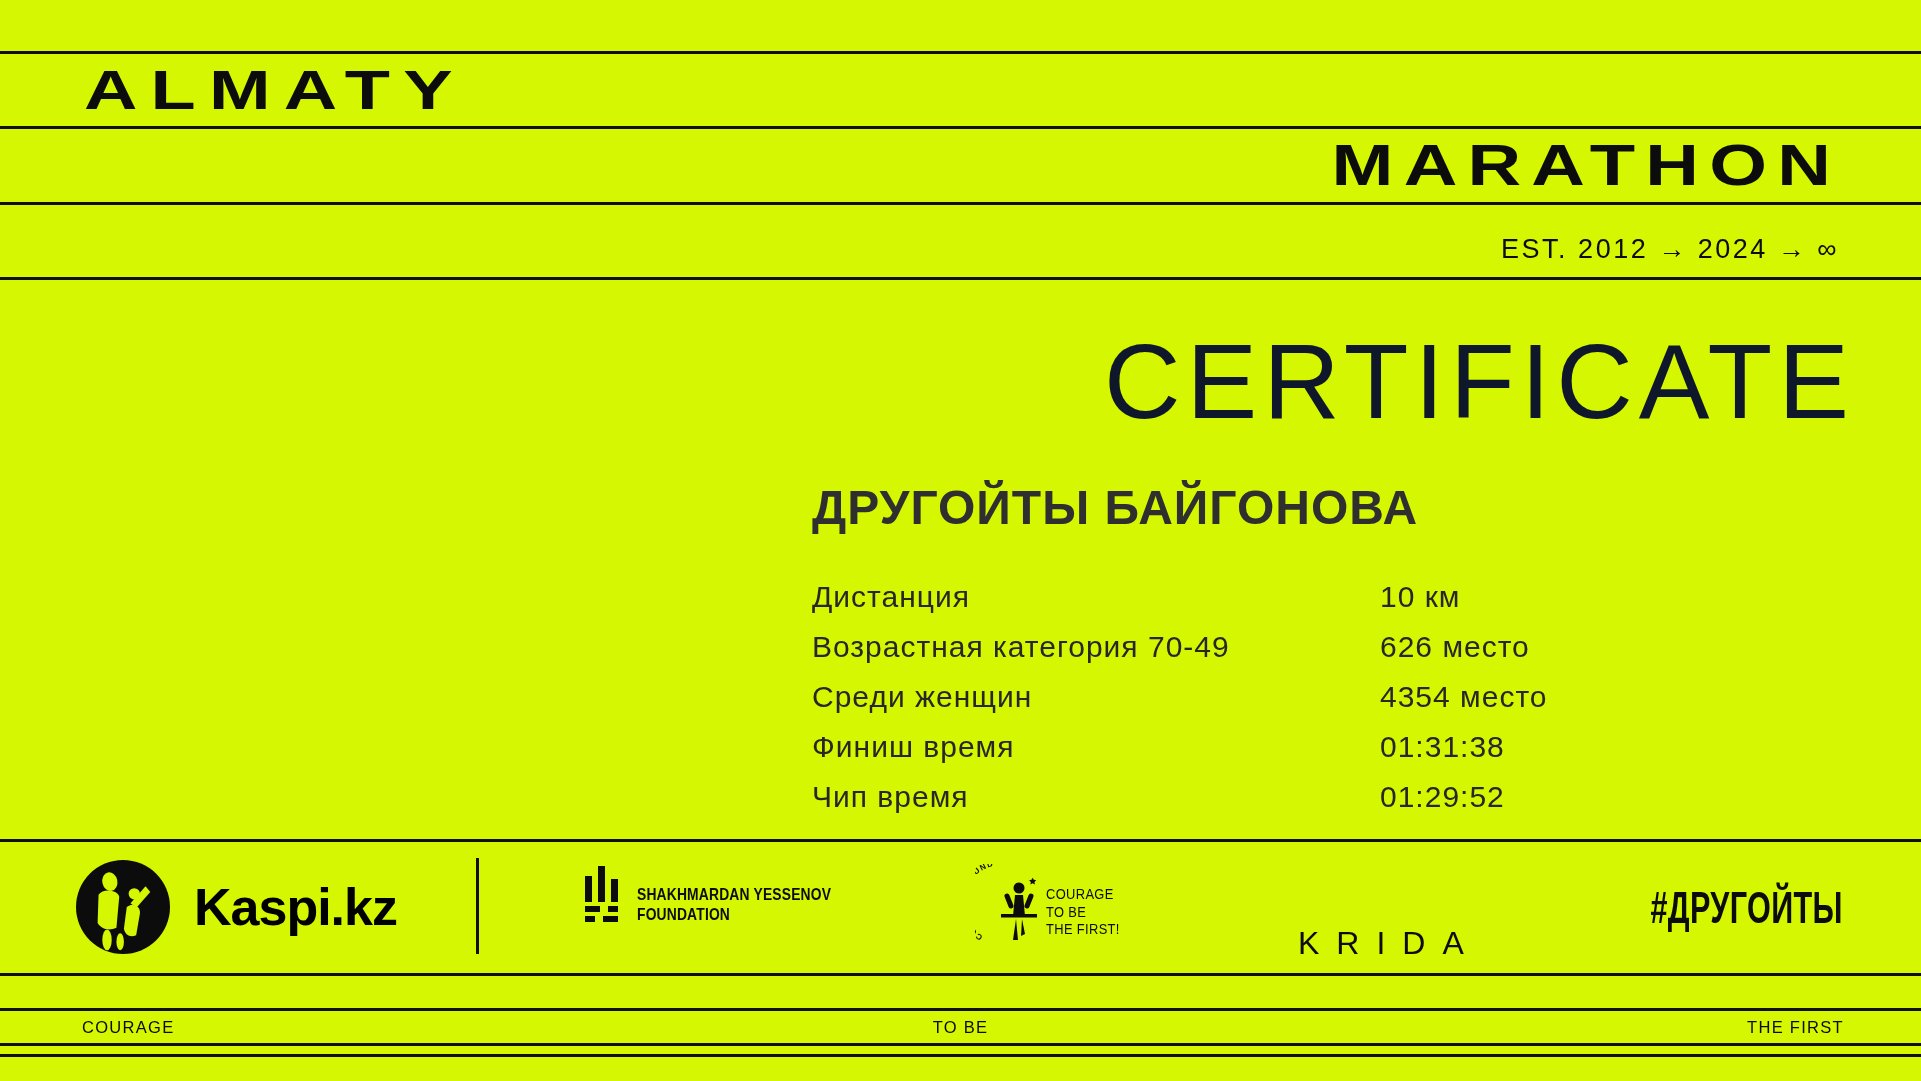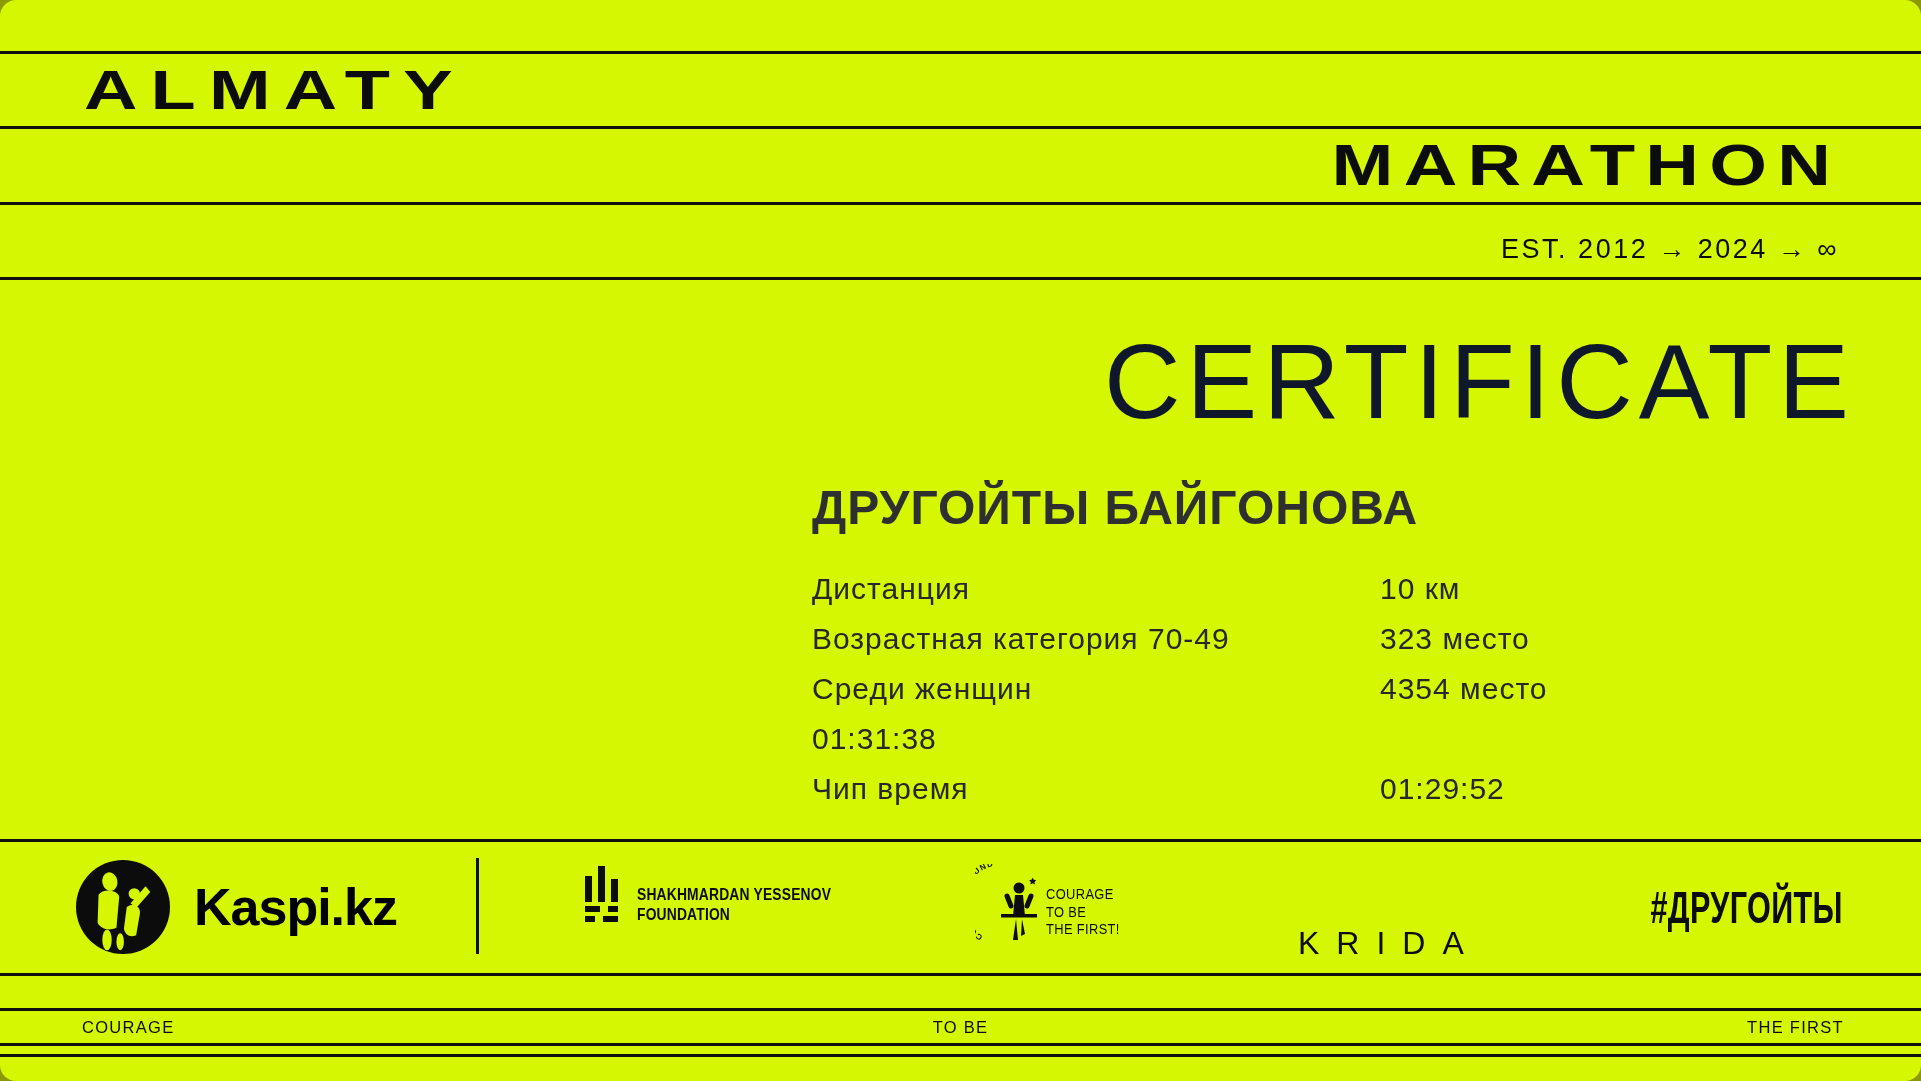--- a/index.html
+++ b/index.html
@@ -6,21 +6,20 @@
   body{
     font-family:"Liberation Sans","DejaVu Sans",sans-serif;
     background:#8a9a00;
   }
   .certificate{
     position:relative;
     width:1921px;height:1081px;
     background:#D5F701;
     color:#0C0C0C;
     overflow:hidden;
-    border-radius:16px;
   }
   .hline{position:absolute;left:0;width:100%;height:3px;background:#101010;}
   .hl-1{top:51px}.hl-2{top:126px}.hl-3{top:202px}.hl-4{top:277px}
   .hl-5{top:839px}.hl-6{top:973px}.hl-7{top:1008px}.hl-8{top:1043px}.hl-9{top:1054px}
 
   .brand-top{
     position:absolute;left:84px;top:62px;
     font-size:56px;font-weight:700;letter-spacing:10px;line-height:1;
     transform:scaleX(1.32);transform-origin:left top;white-space:nowrap;
   }
@@ -38,21 +37,21 @@
     position:absolute;right:66px;top:328px;
     font-size:106px;font-weight:400;letter-spacing:6px;line-height:1;
     white-space:nowrap;color:#0f172a;
   }
   .runner-name{
     position:absolute;left:812px;top:482px;
     font-size:48px;font-weight:700;letter-spacing:1px;line-height:1.1;
     color:#2F2F2F;white-space:nowrap;
   }
   .stats{position:absolute;left:812px;top:572px;width:860px;}
-  .stat-row{display:flex;height:50px;align-items:flex-start;}
+  .stat-row{display:flex;height:50px;align-items:center;}
   .stat-label{width:568px;font-size:30px;letter-spacing:1px;color:#272727;white-space:nowrap;}
   .stat-value{font-size:30px;letter-spacing:1px;color:#272727;white-space:nowrap;}
 
   .kaspi-logo{position:absolute;left:76px;top:860px;}
   .kaspi-text{
     position:absolute;left:194px;top:876px;
     font-size:52px;font-weight:700;letter-spacing:-1px;line-height:1.2;
     color:#000000;white-space:nowrap;
   }
   .vdivider{position:absolute;left:476px;top:858px;width:3px;height:96px;background:#101010;}
@@ -110,27 +109,28 @@
 
   <div class="runner-name">ДРУГОЙТЫ БАЙГОНОВА</div>
 
   <div class="stats">
     <div class="stat-row">
       <div class="stat-label">Дистанция</div>
       <div class="stat-value">10 км</div>
     </div>
     <div class="stat-row">
       <div class="stat-label">Возрастная категория 70-49</div>
-      <div class="stat-value">323 место</div>
+      <div class="stat-value">626 место</div>
     </div>
     <div class="stat-row">
       <div class="stat-label">Среди женщин</div>
       <div class="stat-value">4354 место</div>
     </div>
     <div class="stat-row">
+      <div class="stat-label">Финиш время</div>
       <div class="stat-value">01:31:38</div>
     </div>
     <div class="stat-row">
       <div class="stat-label">Чип время</div>
       <div class="stat-value">01:29:52</div>
     </div>
   </div>
 
   <div class="kaspi-logo">
     <svg width="94" height="94" viewBox="0 0 100 100" aria-hidden="true">

